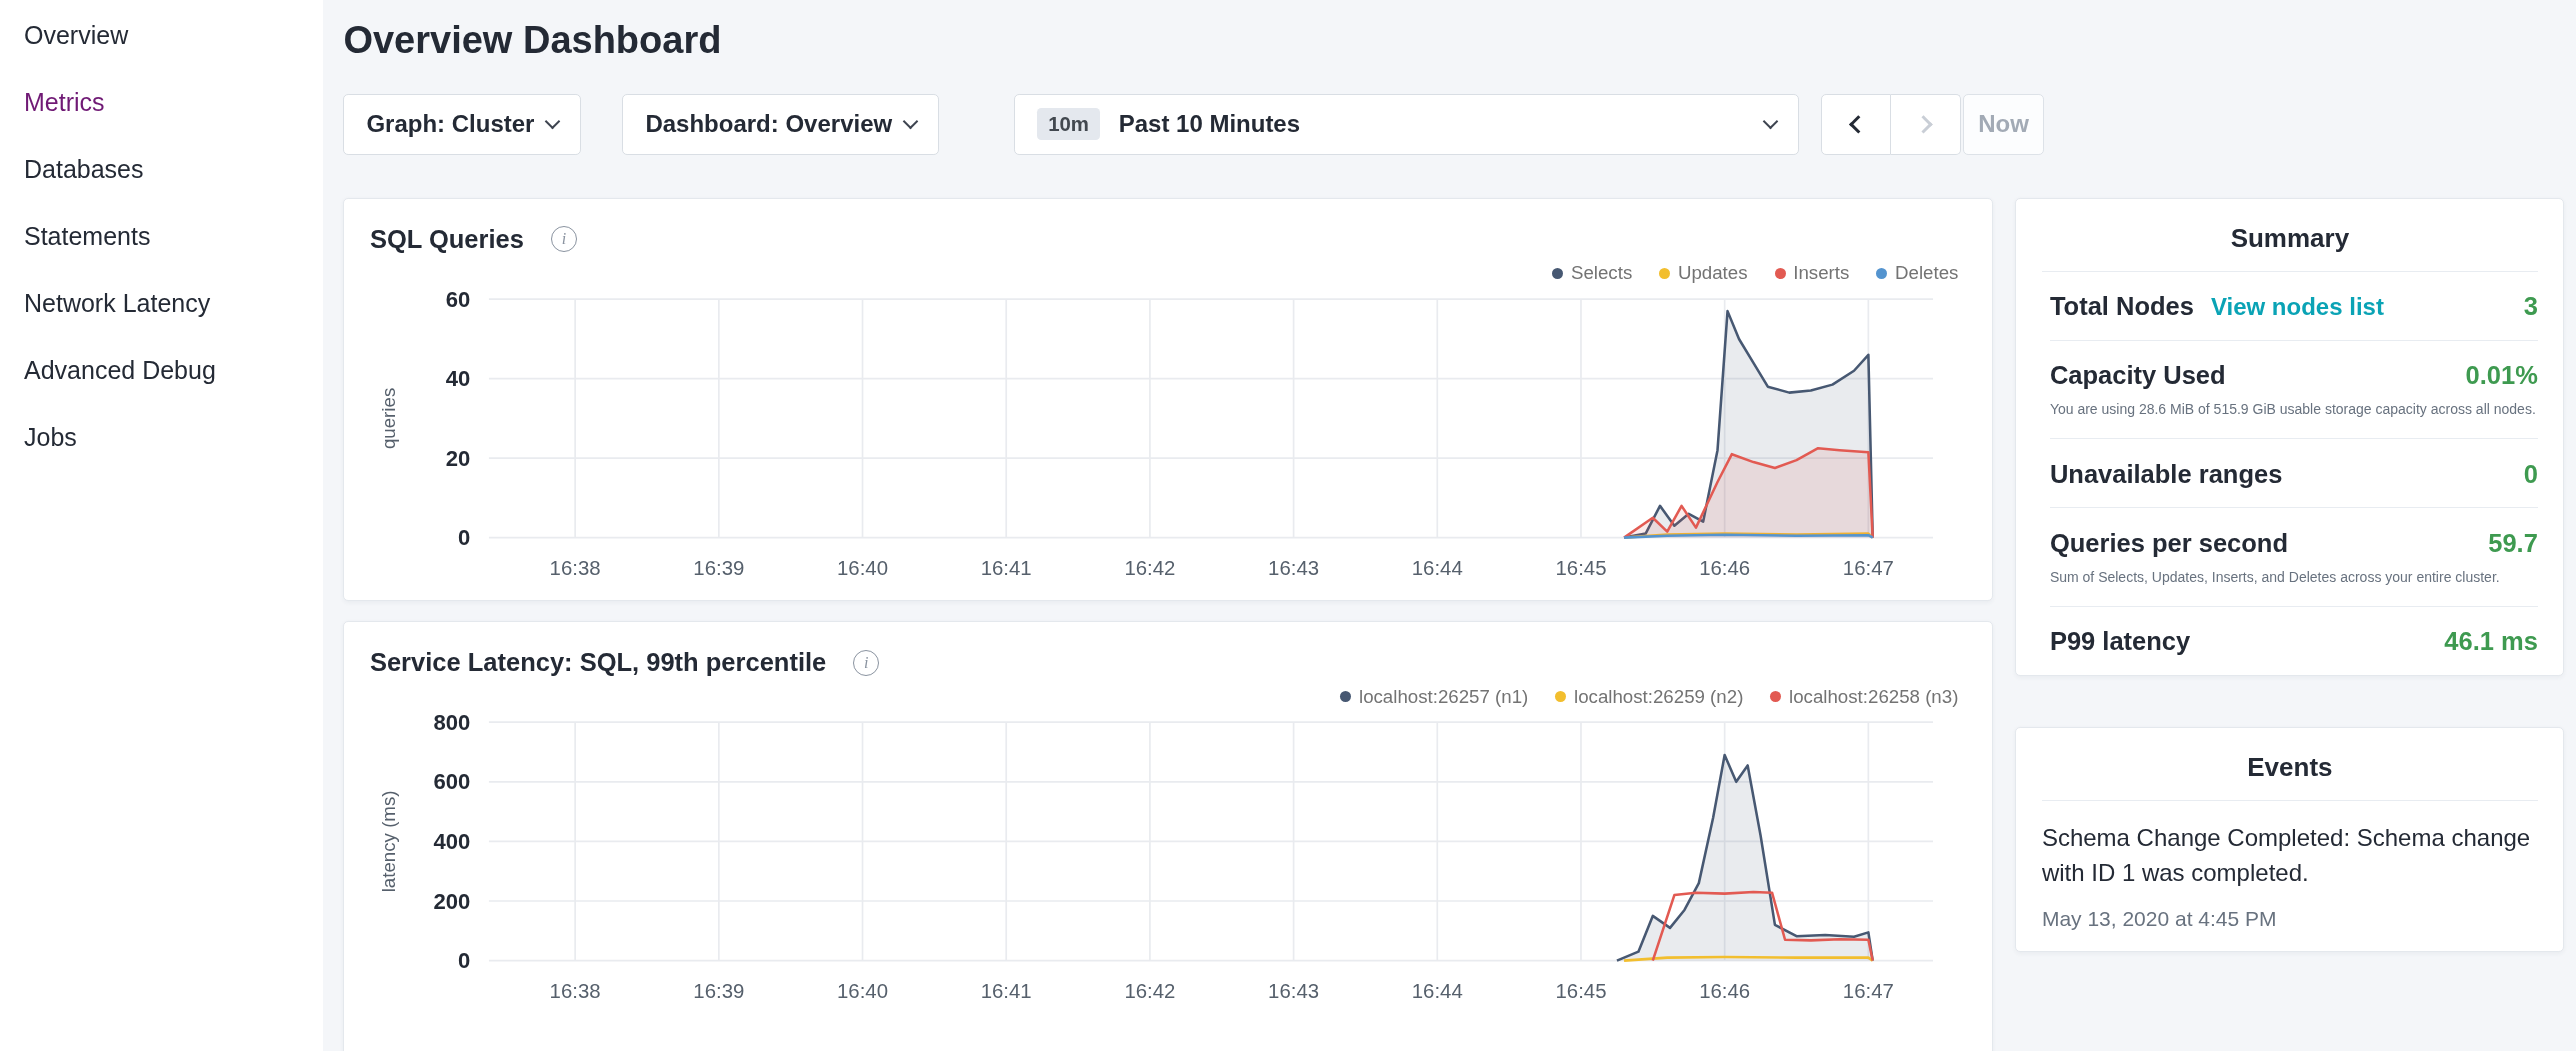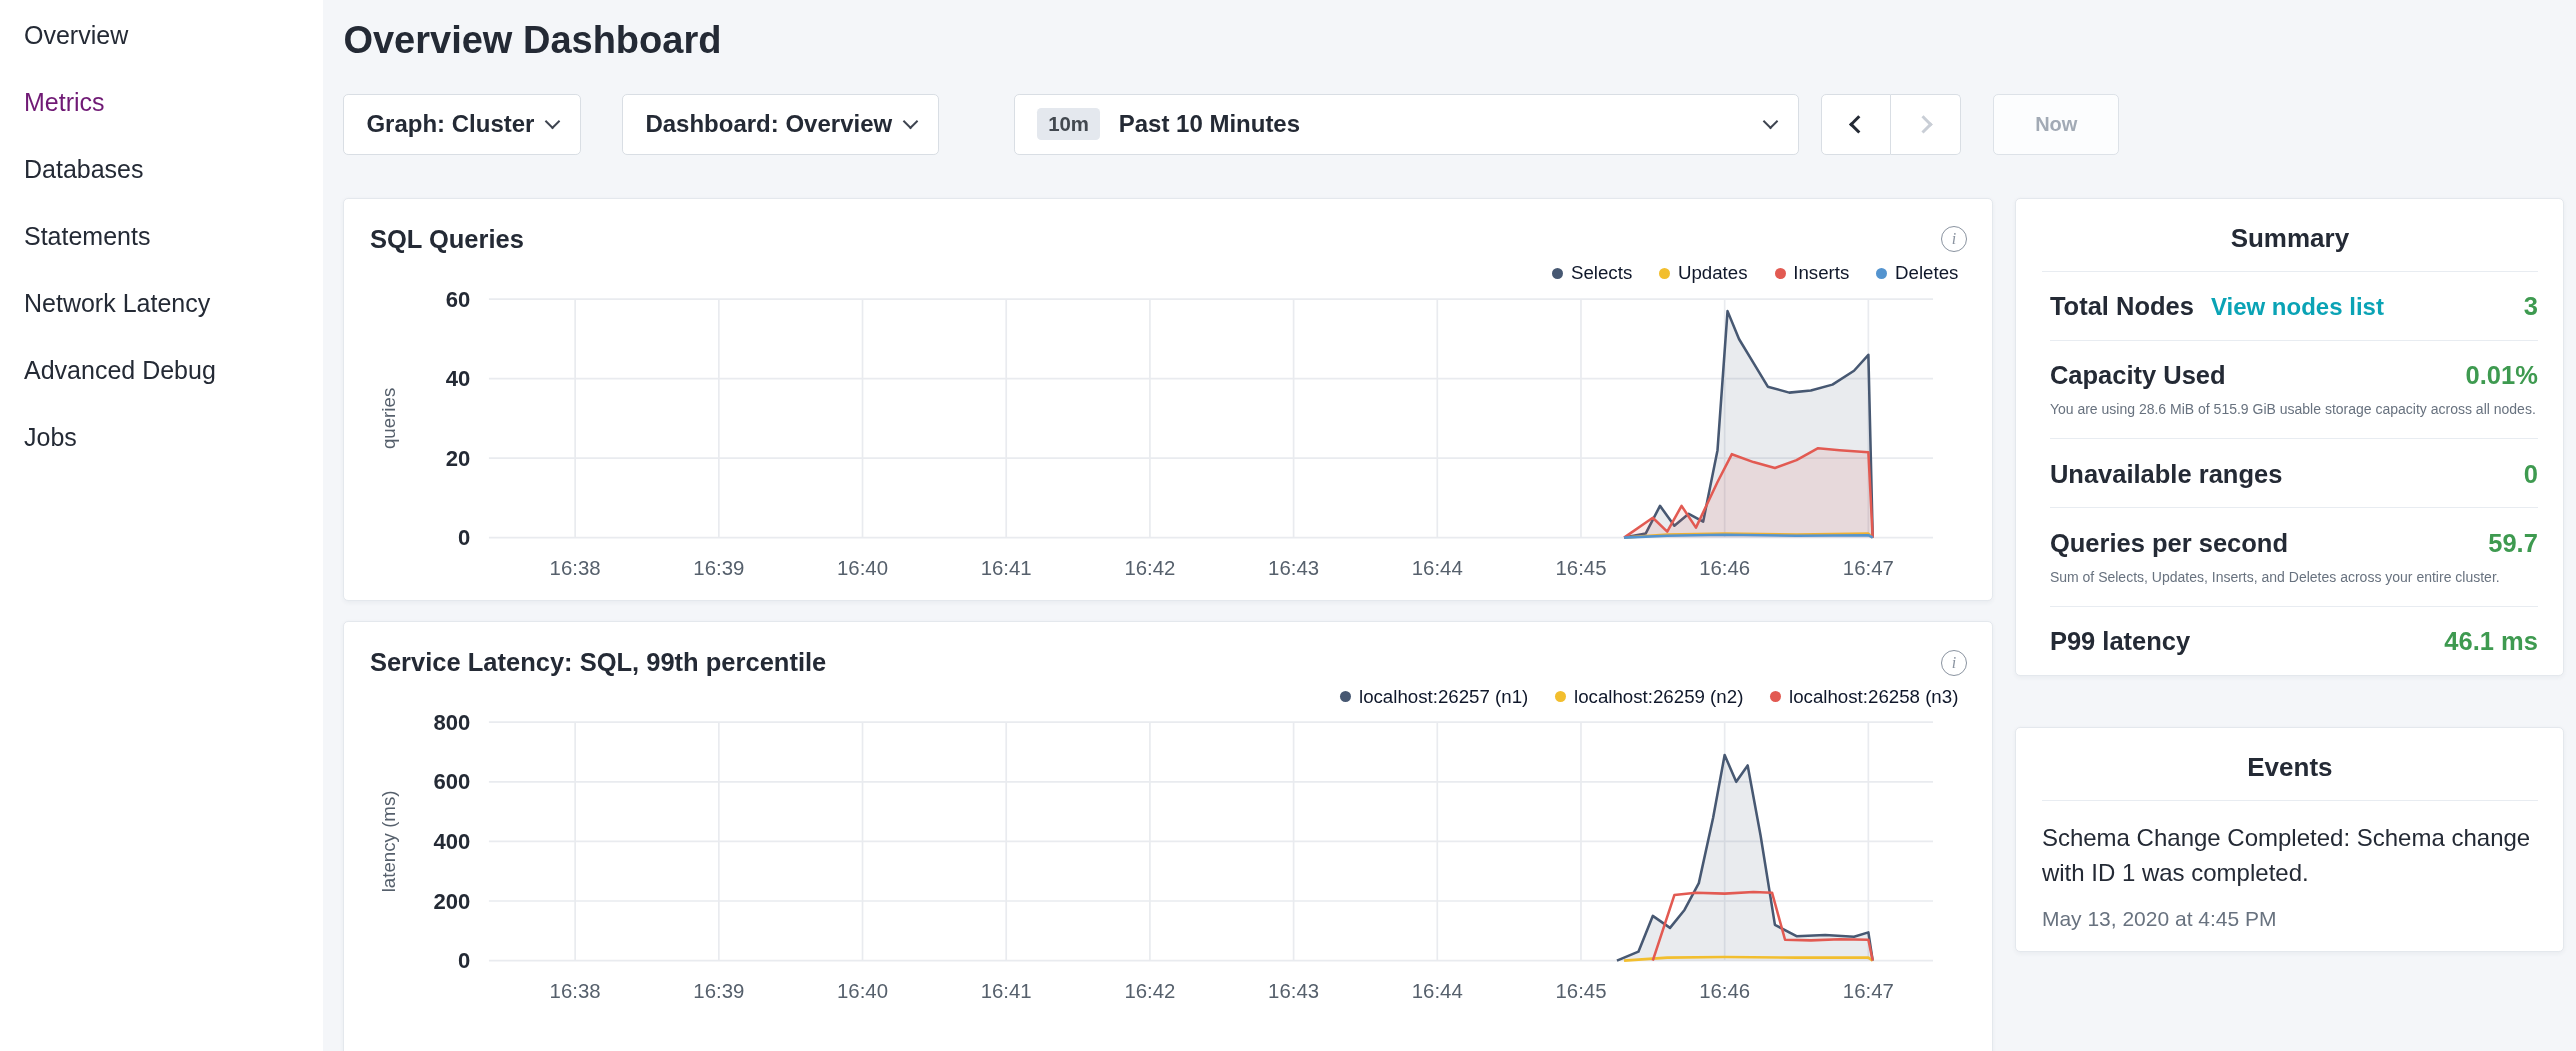--- a/index.html
+++ b/index.html
@@ -32,46 +32,46 @@
   .time-window .chev { margin-left:auto; }
   .arrow-group { margin-left:22px; display:flex; }
   .arrow-btn { width:70px; height:61px; background:#fff; border:1.7px solid #d9dee4;
     display:flex; align-items:center; justify-content:center; cursor:pointer; }
   .arrow-btn.prev { border-radius:5.1px 0 0 5.1px; }
   .arrow-btn.next { border-radius:0 5.1px 5.1px 0; border-left:none; }
   .chev-left { width:12.8px; height:12.8px; border-right:3px solid #242a35;
     border-bottom:3px solid #242a35; transform:rotate(135deg); margin-left:5.1px; }
   .chev-right { width:12.8px; height:12.8px; border-right:3px solid #c9ced6;
     border-bottom:3px solid #c9ced6; transform:rotate(-45deg); margin-right:5.1px; }
-  .now-btn { margin-left:32px; height:61px; padding:0 41px; background:#fcfdfe;
-    border:1.7px solid #dde2e8; border-radius:5.1px; font-size:20px; font-weight:600;
+  .now-btn { margin-left:2px; height:61px; padding:0 14px; background:#fcfdfe;
+    border:1.7px solid #dde2e8; border-radius:5.1px; font-size:24px; font-weight:600;
     color:#a2aab5; cursor:pointer; font-family:inherit; }
 
   
   .grid { margin-top:43px; display:flex; gap:22px; align-items:flex-start; }
   .charts-col { width:1650px; flex:none; display:flex; flex-direction:column; gap:20.4px; }
   .right-col { width:549px; flex:none; display:flex; flex-direction:column; gap:51px; }
 
   .card { background:#fff; border:0.9px solid #e4e8ed; border-radius:5.1px;
     box-shadow:0 1.7px 4.3px rgba(40,50,70,0.05); }
 
   
   .chart-card { padding:22px 25.5px 0 25.5px; height:403px; overflow:hidden; }
   .chart-card.second { height:442px; }
-  .chart-title-row { display:flex; align-items:center; justify-content:space-between; gap:27px;
+  .chart-title-row { display:flex; align-items:center; justify-content:flex-start; gap:27px;
     height:37px; }
   .chart-title { font-size:25.5px; font-weight:700; color:#242a35; }
   .info-icon { width:26px; height:26px; border:1.7px solid #8a93a0; border-radius:50%;
     display:inline-flex; align-items:center; justify-content:center; color:#8a93a0;
     font-size:16px; font-style:italic; font-family:"Liberation Serif", serif;
     cursor:pointer; flex:none; }
   .legend { height:31px; display:flex; justify-content:flex-end; align-items:center;
     gap:27px; padding-right:8.5px; }
   .legend-item { display:inline-flex; align-items:center; gap:7.7px; font-size:18.7px;
-    color:#0f172a; cursor:pointer; }
+    color:#737373; cursor:pointer; }
   .legend-item .dot { width:11px; height:11px; border-radius:50%; display:inline-block; }
   .chart-svg { width:100%; height:298px; display:block; }
   .chart-svg text.ytick { font-size:26px; font-weight:700; fill:#242a35;
     font-family:"Liberation Sans", sans-serif; }
   .chart-svg text.xtick { font-size:24px; fill:#56606c;
     font-family:"Liberation Sans", sans-serif; }
   .chart-svg text.ylab { font-size:22px; fill:#56606c;
     font-family:"Liberation Sans", sans-serif; }
 
   

